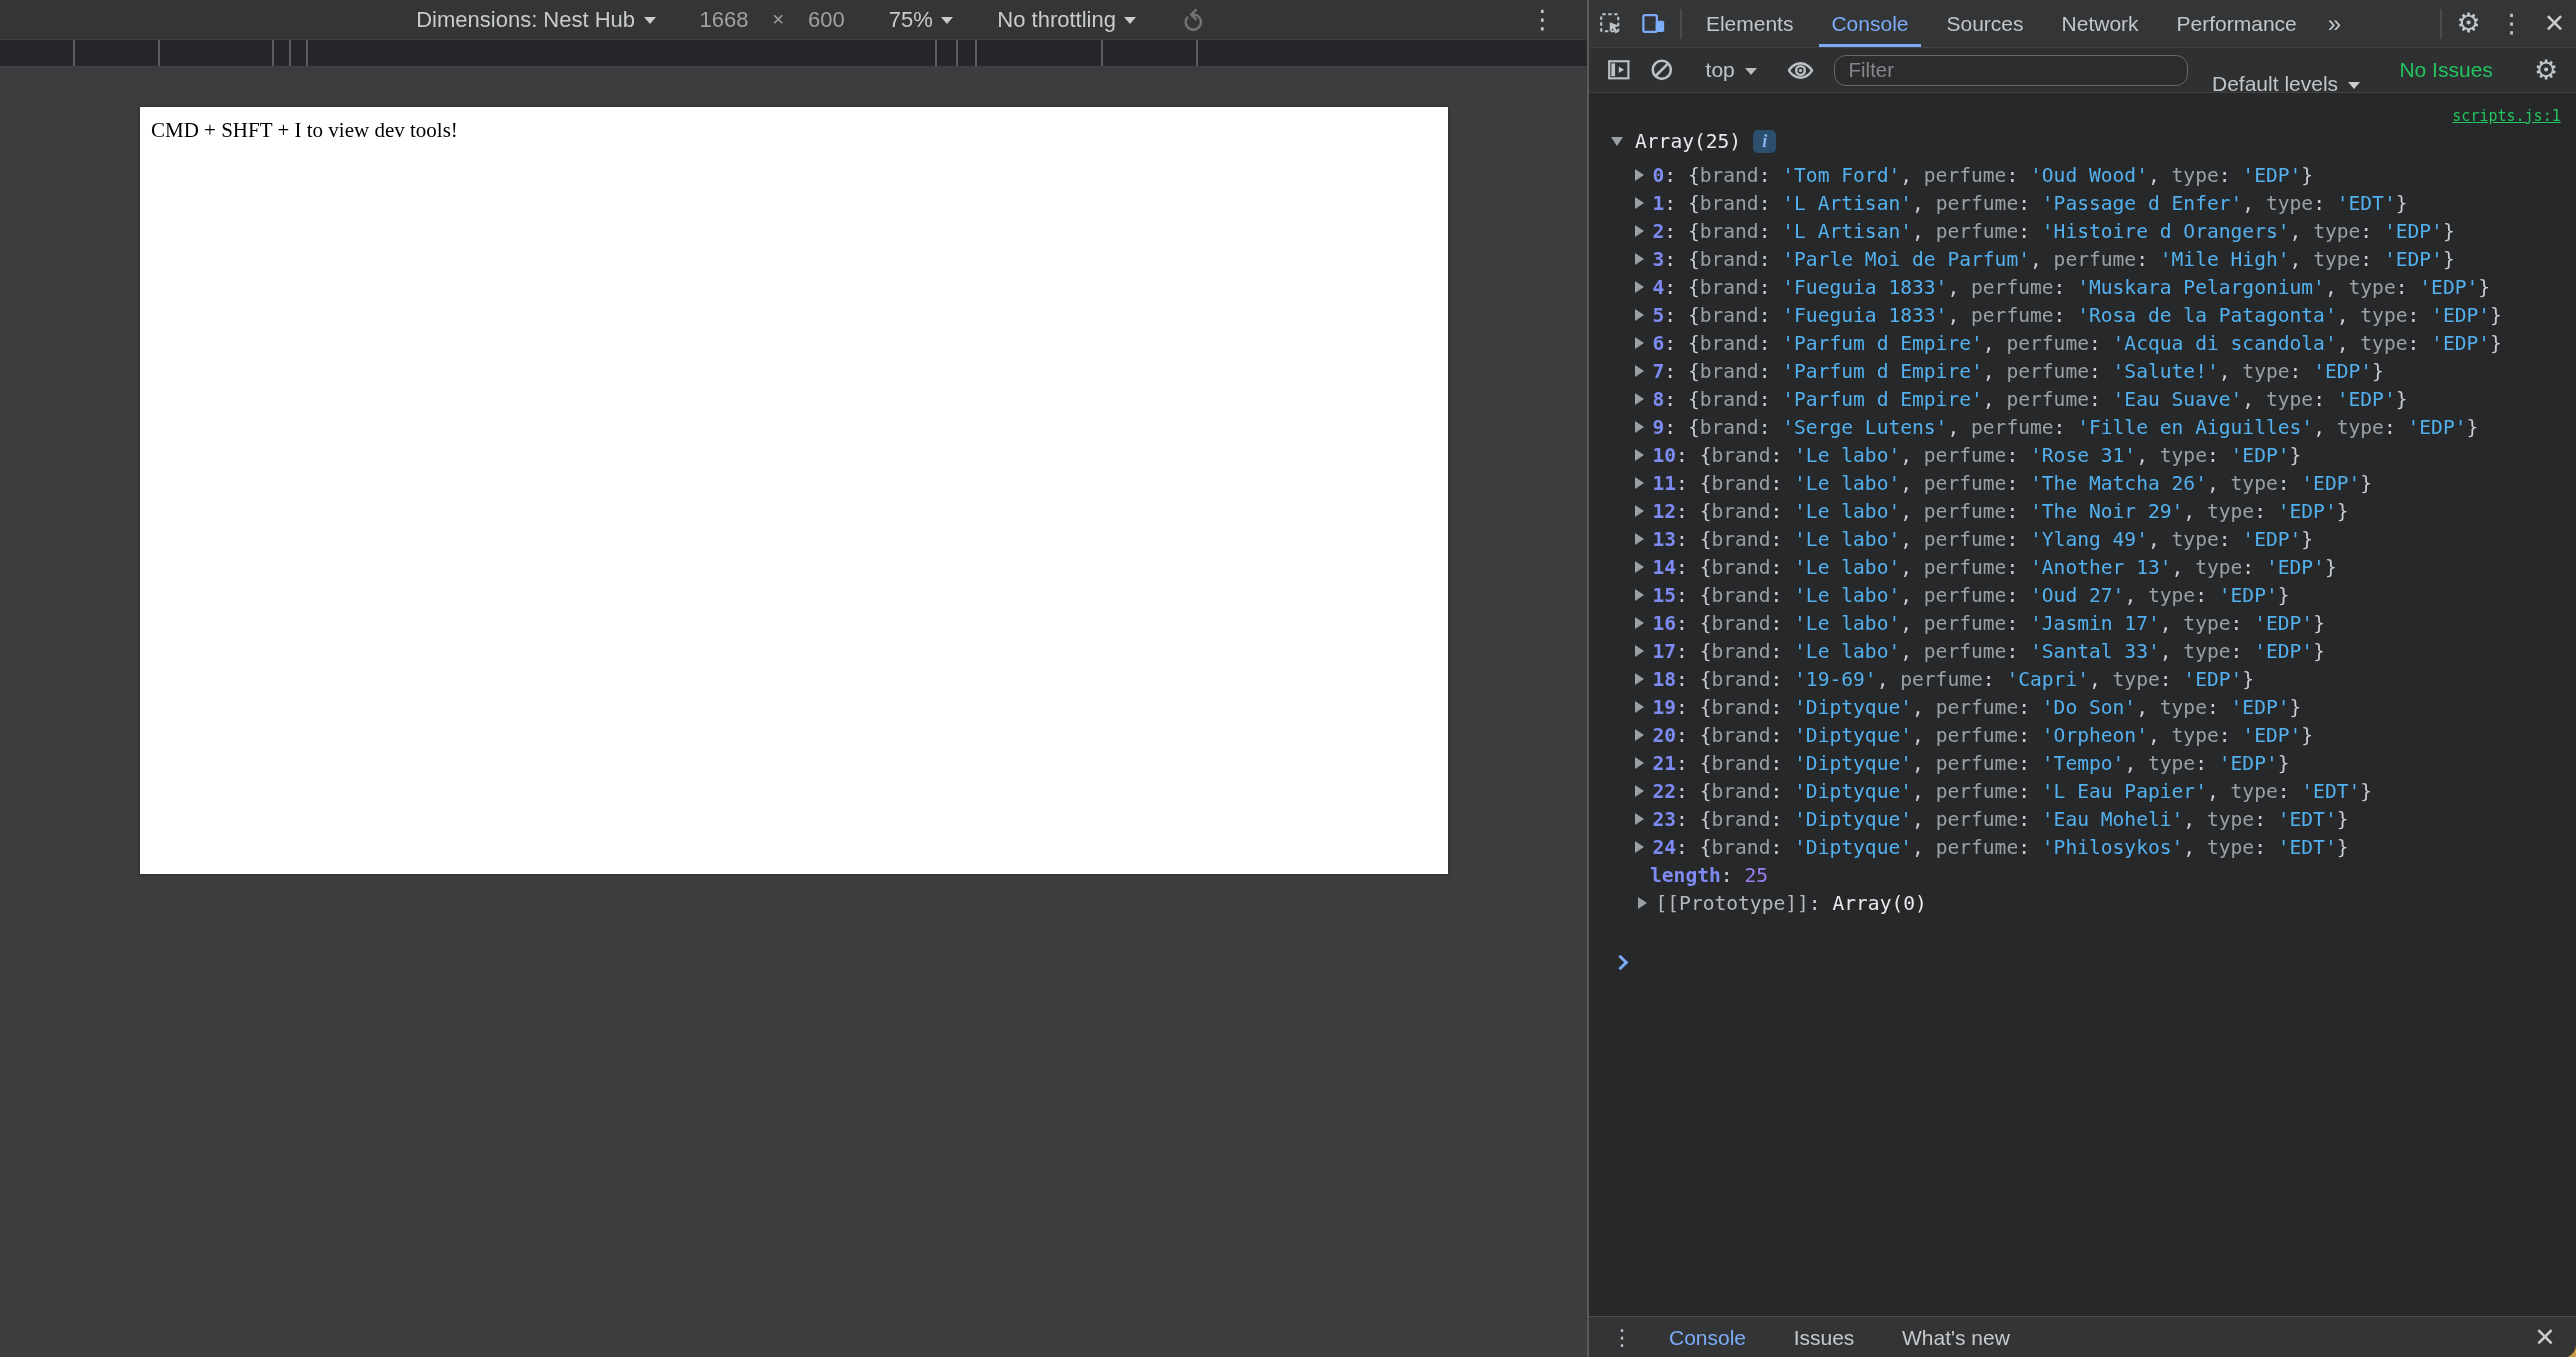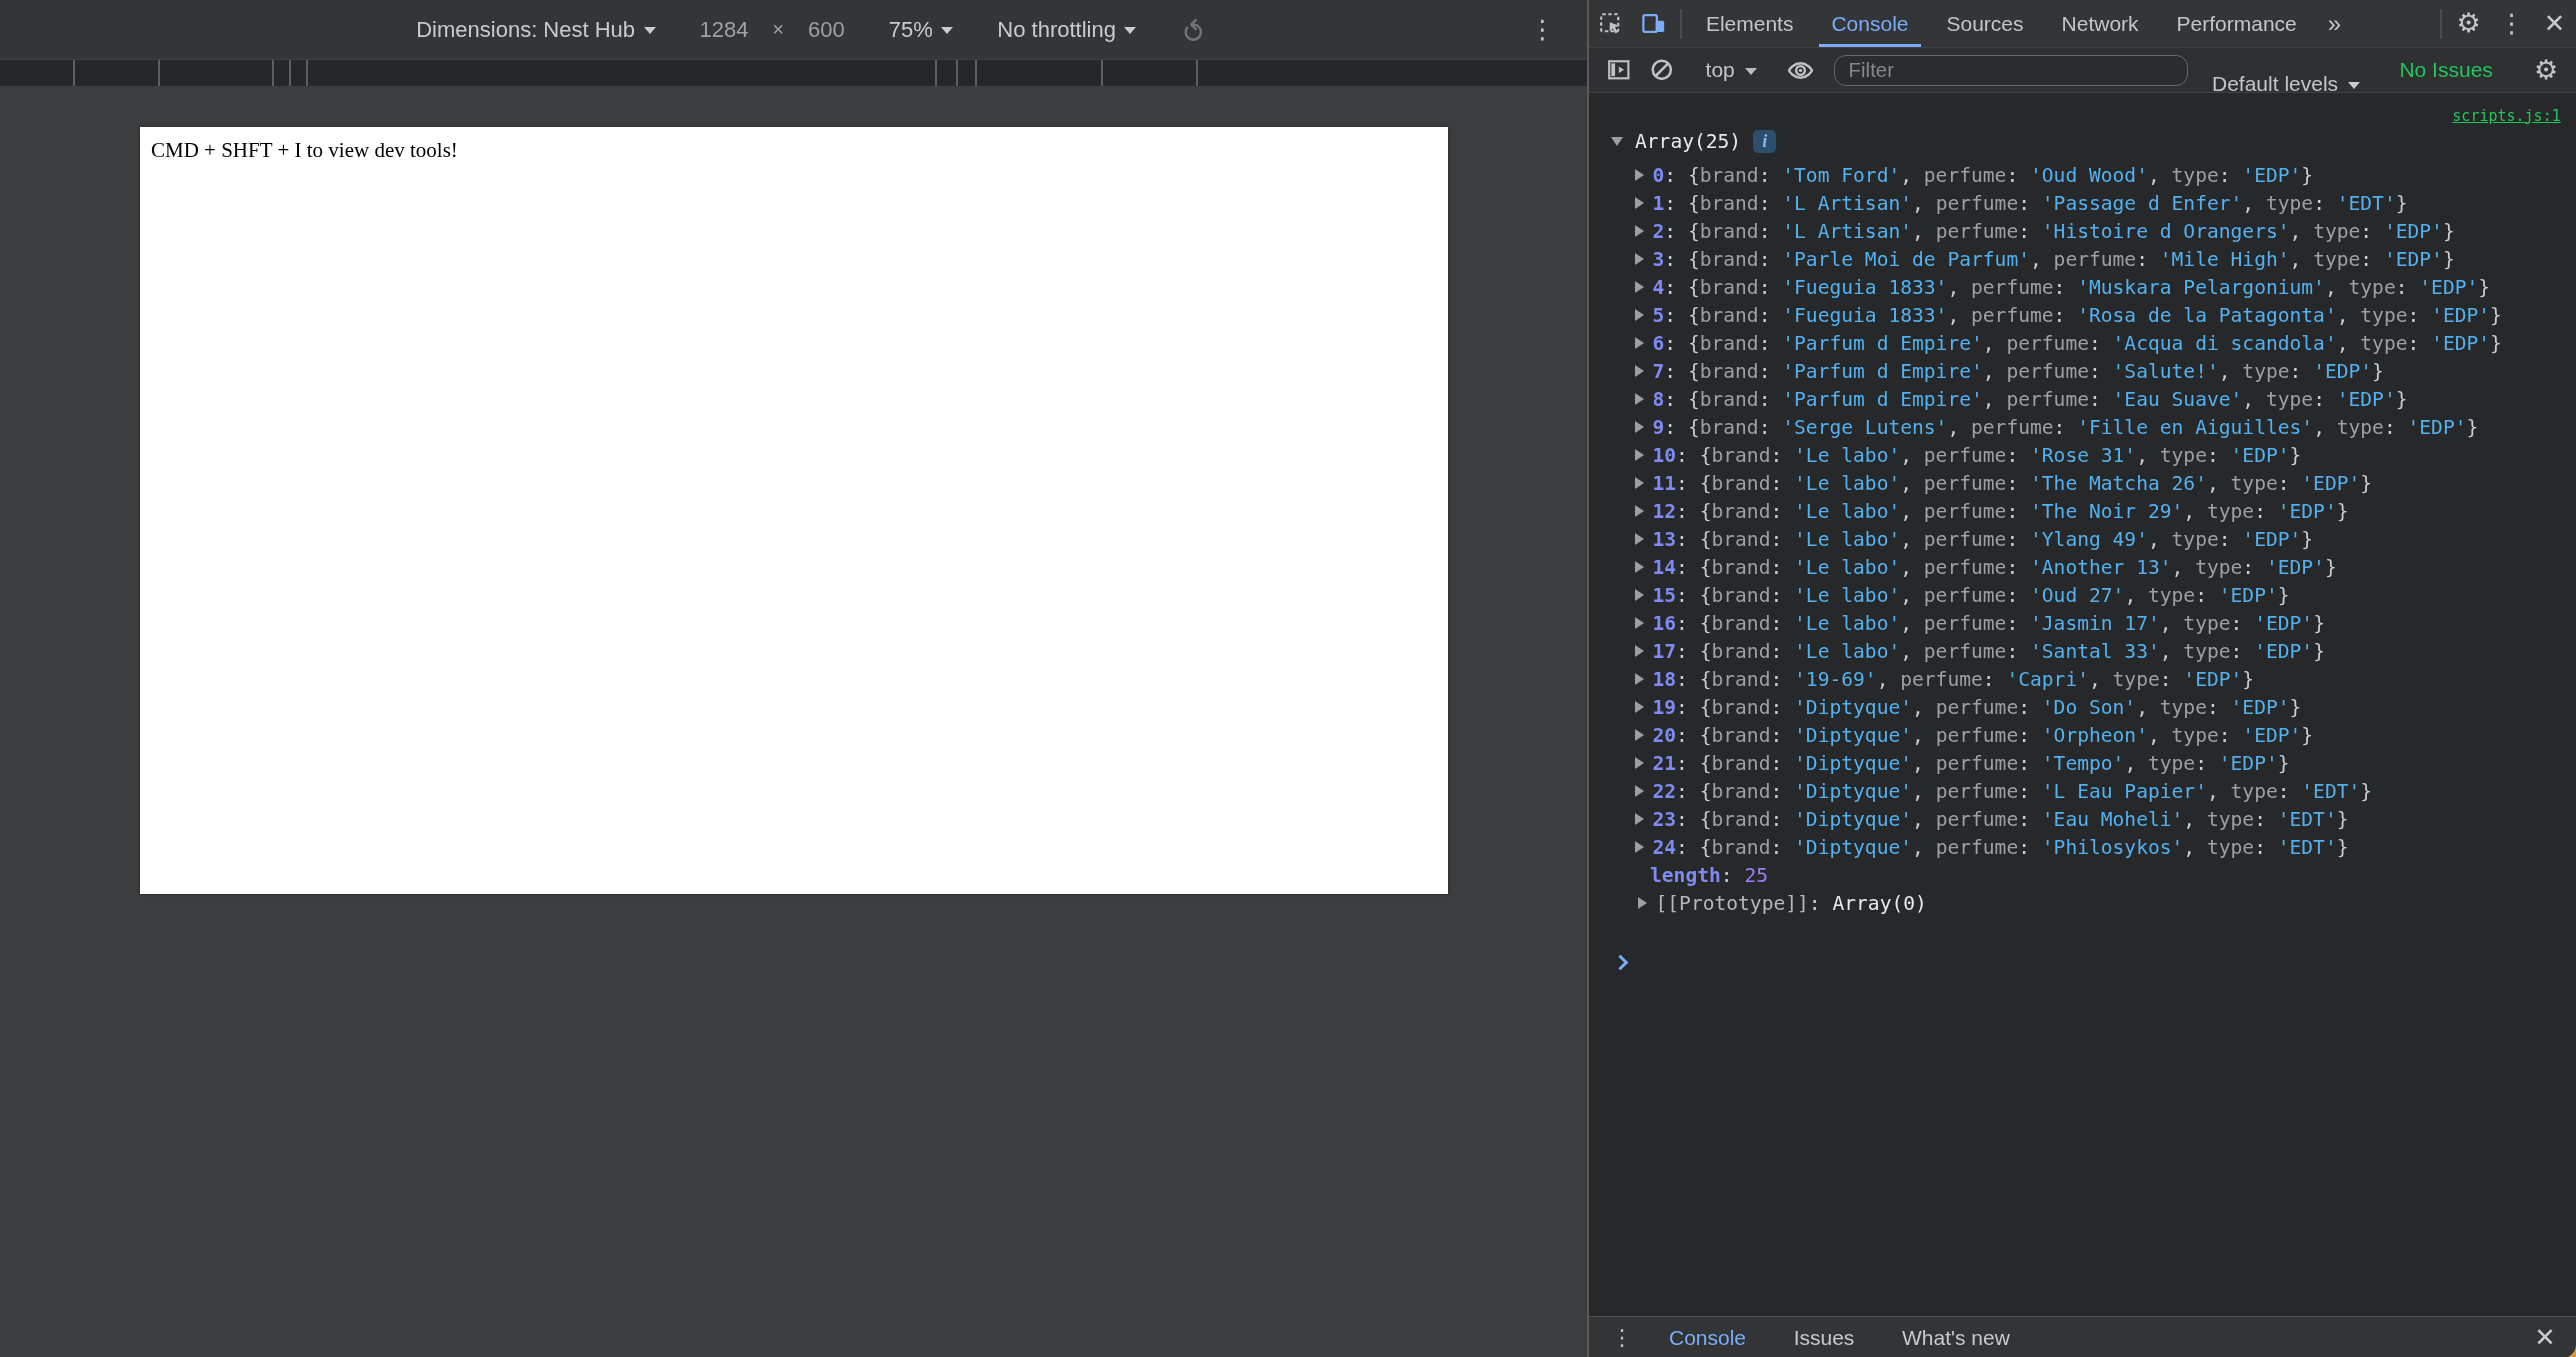--- a/index.html
+++ b/index.html
@@ -2,21 +2,21 @@
 <html style="font-size:13.6px"><head>
 <meta charset="utf-8">
 <style>
   * { margin:0; padding:0; box-sizing:border-box; }
   html,body { width:2576px; height:1358px; overflow:hidden; background:#272829;
               font-family:"Liberation Sans", sans-serif; }
   .screen { display:flex; width:2576px; height:1358px; }
 
   
   .left { width:1587px; height:100%; display:flex; flex-direction:column; background:#3c3d3e; }
-  .dev-toolbar { height:60px; background:#333536; border-bottom:1.7px solid #3f4041;
+  .dev-toolbar { height:40px; background:#333536; border-bottom:1.7px solid #3f4041;
                  display:flex; align-items:center; position:relative; flex:none; }
   .dt-group { display:flex; align-items:center; gap:44px; margin:0 auto; padding-left:34px; }
   .dt-item { display:flex; align-items:center; gap:8.5px; font-size:22px; color:#c9cbcd; cursor:default; }
   .dt-dim-num { color:#9fa1a3; font-size:22px; }
   .dt-x { color:#9fa1a3; font-size:20.4px; }
   .caret { width:0; height:0; border-left:6.8px solid transparent; border-right:6.8px solid transparent;
            border-top:7.7px solid #c9cbcd; display:inline-block; margin-top:2.6px; }
   .rotate-glyph { font-size:29px; color:#717375; line-height:1; transform:rotate(90deg); }
   .kebab { position:absolute; right:32px; top:50%; transform:translateY(-50%);
            color:#c4c6c8; font-size:25.6px; letter-spacing:0; line-height:0.62; text-align:center; }
@@ -102,21 +102,21 @@
 <div class="screen">
 
   <div class="left">
     <div class="dev-toolbar">
       <div class="dt-group">
         <div class="dt-item">
           <span>Dimensions: Nest Hub</span>
           <span class="caret"></span>
         </div>
         <div class="dt-item">
-          <span class="dt-dim-num">1284</span>
+          <span class="dt-dim-num">1668</span>
           <span class="dt-x" style="margin:0 15.3px;">×</span>
           <span class="dt-dim-num">600</span>
         </div>
         <div class="dt-item">
           <span>75%</span>
           <span class="caret"></span>
         </div>
         <div class="dt-item">
           <span>No throttling</span>
           <span class="caret"></span>

